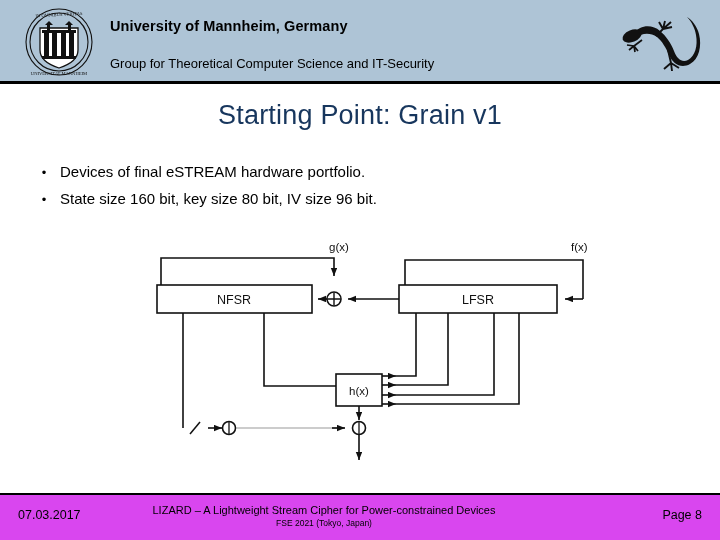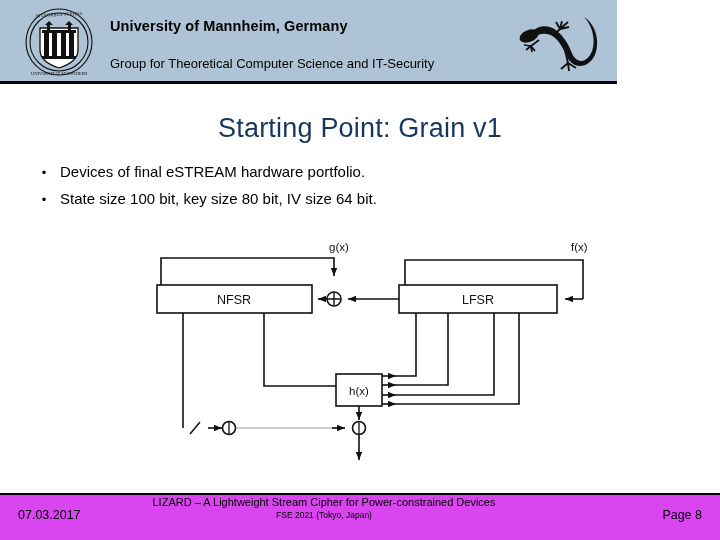--- a/index.html
+++ b/index.html
@@ -16,21 +16,21 @@
     position: absolute;
     left: 0; top: 0;
     width: 720px; height: 540px;
     background: #ffffff;
   }
 
   
   .header {
     position: absolute;
     left: 0; top: 0;
-    width: 617px; height: 84px;
+    width: 720px; height: 84px;
     background: #aec4d6;
     border-bottom: 3px solid #000000;
     box-sizing: border-box;
   }
   .header-seal {
     position: absolute;
     left: 20px; top: 6px;
     width: 78px; height: 72px;
   }
   .header-text {
@@ -62,21 +62,20 @@
   
   .slide-title {
     position: absolute;
     left: 0; top: 100px;
     width: 720px;
     text-align: center;
     font-size: 27px;
     color: #17365d;
     font-weight: normal;
     letter-spacing: 0.2px;
-    margin-top: 13px;
   }
 
   
   .bullets {
     position: absolute;
     left: 28px; top: 160px;
     width: 660px;
   }
   .bullet-row {
     display: flex;
@@ -115,20 +114,21 @@
     position: absolute;
     left: 18px; top: 13px;
     font-size: 12.5px;
     color: #000000;
   }
   .footer-center {
     position: absolute;
     left: 0; top: 0;
     width: 648px;
     text-align: center;
+    padding-top: 8px;
   }
   .footer-main {
     font-size: 11px;
     color: #000000;
     line-height: 14px;
   }
   .footer-sub {
     font-size: 8.5px;
     color: #000000;
     line-height: 12px;
@@ -205,21 +205,21 @@
 
   <div class="slide-title">Starting Point: Grain v1</div>
 
   <div class="bullets">
     <div class="bullet-row">
       <span class="bullet-mark">•</span>
       <span class="bullet-text">Devices of final eSTREAM hardware portfolio.</span>
     </div>
     <div class="bullet-row">
       <span class="bullet-mark">•</span>
-      <span class="bullet-text">State size 100 bit, key size 80 bit, IV size 64 bit.</span>
+      <span class="bullet-text">State size 160 bit, key size 80 bit, IV size 96 bit.</span>
     </div>
   </div>
 
   <div class="diagram">
     <svg width="460" height="250" viewBox="0 0 460 250">
       <defs>
         <marker id="ah" markerWidth="9" markerHeight="9" refX="8" refY="3.2" orient="auto" markerUnits="userSpaceOnUse">
           <path d="M0,0 L8,3.2 L0,6.4 z" fill="#111"></path>
         </marker>
       </defs>

